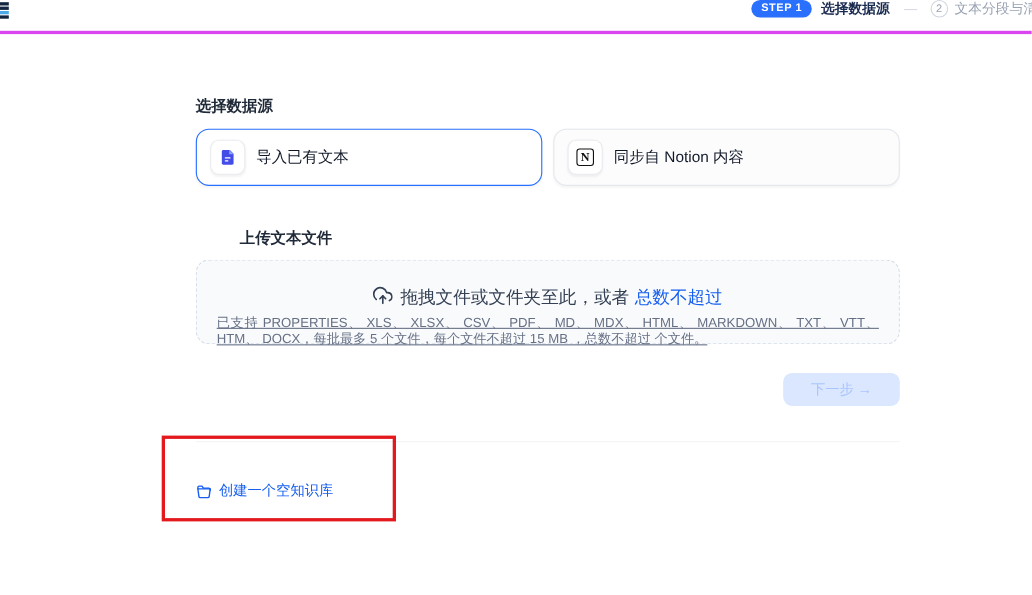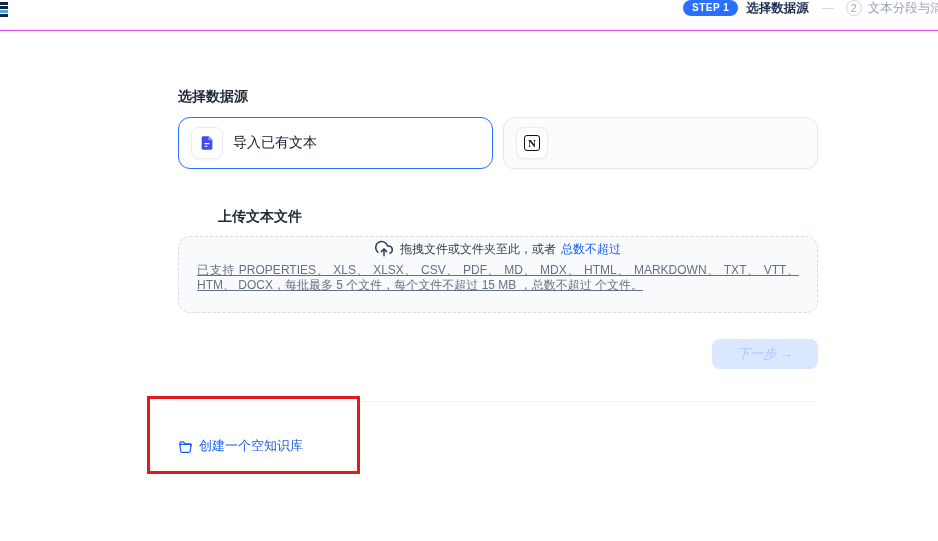--- a/index.html
+++ b/index.html
@@ -2,21 +2,21 @@
 <html><head>
 <meta charset="utf-8">
 <style>
   * { margin:0; padding:0; box-sizing:border-box; }
   html,body { width:938px; height:541px; overflow:hidden; background:#fff;
     font-family:"Liberation Sans","DejaVu Sans",sans-serif; color:#101828; }
   .page { position:relative; width:938px; height:541px; background:#fff; }
 
   
   .header { position:absolute; top:0; left:0; width:938px; height:31px;
-    border-bottom:1px solid #d946ef; background:#fff; }
+    border-bottom:3px solid #d946ef; background:#fff; }
   .menu-frag { position:absolute; left:0; top:2px; width:8px; height:15px;
     display:flex; flex-direction:column; justify-content:space-between; cursor:pointer; }
   .menu-frag i { display:block; height:2.5px; width:8px; background:#12263f; }
   .menu-frag i.lt { background:#49a9e9; }
   .steps { position:absolute; left:683px; top:0px; height:16px; display:flex;
     align-items:center; white-space:nowrap; }
   .step-badge { background:#2970ff; color:#fff; font-size:10px; font-weight:bold;
     letter-spacing:.5px; padding:2px 9px 3px; border-radius:9px; line-height:11px; }
   .step1-label { margin-left:8px; font-size:12.5px; font-weight:bold; color:#1a2b50; }
   .step-dash { margin:0 12px 0 13px; color:#d0d5dd; font-size:12px; }
@@ -38,31 +38,31 @@
   .icon-box { width:32px; height:32px; border:1px solid #eaecf0; background:#fff;
     border-radius:8px; display:flex; align-items:center; justify-content:center;
     box-shadow:0 1px 2px rgba(16,24,40,.05); }
   .card-label { margin-left:10px; font-size:14px; color:#101828; }
   .notion-n { width:16px; height:16px; border:1.5px solid #111; border-radius:3px;
     display:flex; align-items:center; justify-content:center;
     font-family:"Liberation Serif","DejaVu Serif",serif; font-weight:bold; font-size:11px; color:#111; }
 
   .dropzone { margin-top:10px; height:77px; border:1px dashed #d5dce9; border-radius:12px;
     background:#f9fafc; cursor:pointer; }
-  .drop-row { display:flex; align-items:flex-end; justify-content:center; margin-top:3px;
-    font-size:12px; color:#344054; }
+  .drop-row { display:flex; align-items:flex-start; justify-content:center; margin-top:23px;
+    font-size:16px; color:#344054; }
   .drop-row svg { margin-right:7px; }
   .browse { color:#155eef; margin-left:5px; cursor:pointer; }
   .hint { margin-top:5px; padding:0 18px; font-size:12px; line-height:15px;
     color:#667085; text-align:justify;text-decoration:underline; }
 
   .btn-row { display:flex; justify-content:flex-end; margin-top:26px; }
   .next-btn { width:106px; height:30px; border:none; border-radius:8px;
     background:#dbe7fe; color:#a9c4ff; font-size:13px; cursor:not-allowed;
-    font-family:inherit;font-style:italic; }
+    font-family:inherit; }
 
   .divider { margin-top:32px; border-top:1px solid #f2f4f7; }
 
   .empty-link { display:flex; align-items:flex-end; margin-top:35px; cursor:pointer;
     color:#155eef; font-size:13px; width:max-content; }
   .empty-link svg { margin-right:6px; }
 
   
   .red-annot { position:absolute; left:147px; top:396px; width:213px; height:78px;
     border:3.5px solid #e3191e; pointer-events:none; }
@@ -103,20 +103,21 @@
             <rect x="8" y="16" width="5" height="1.8" rx="0.9" fill="#fff"></rect>
           </svg>
         </span>
         <span class="card-label">导入已有文本</span>
       </div>
 
       <div class="card">
         <span class="icon-box">
           <span class="notion-n">N</span>
         </span>
+        <span class="card-label">同步自 Notion 内容</span>
       </div>
 
     </div>
 
     <div class="section-title t2">上传文本文件</div>
 
     <div class="dropzone">
       <div class="drop-row">
         <svg width="18" height="18" viewBox="0 0 24 24" fill="none" stroke="#344054" stroke-width="2" stroke-linecap="round" stroke-linejoin="round">
           <path d="M20 17.6A5 5 0 0 0 18 8h-1.3A8 8 0 1 0 4 16.3"></path>

